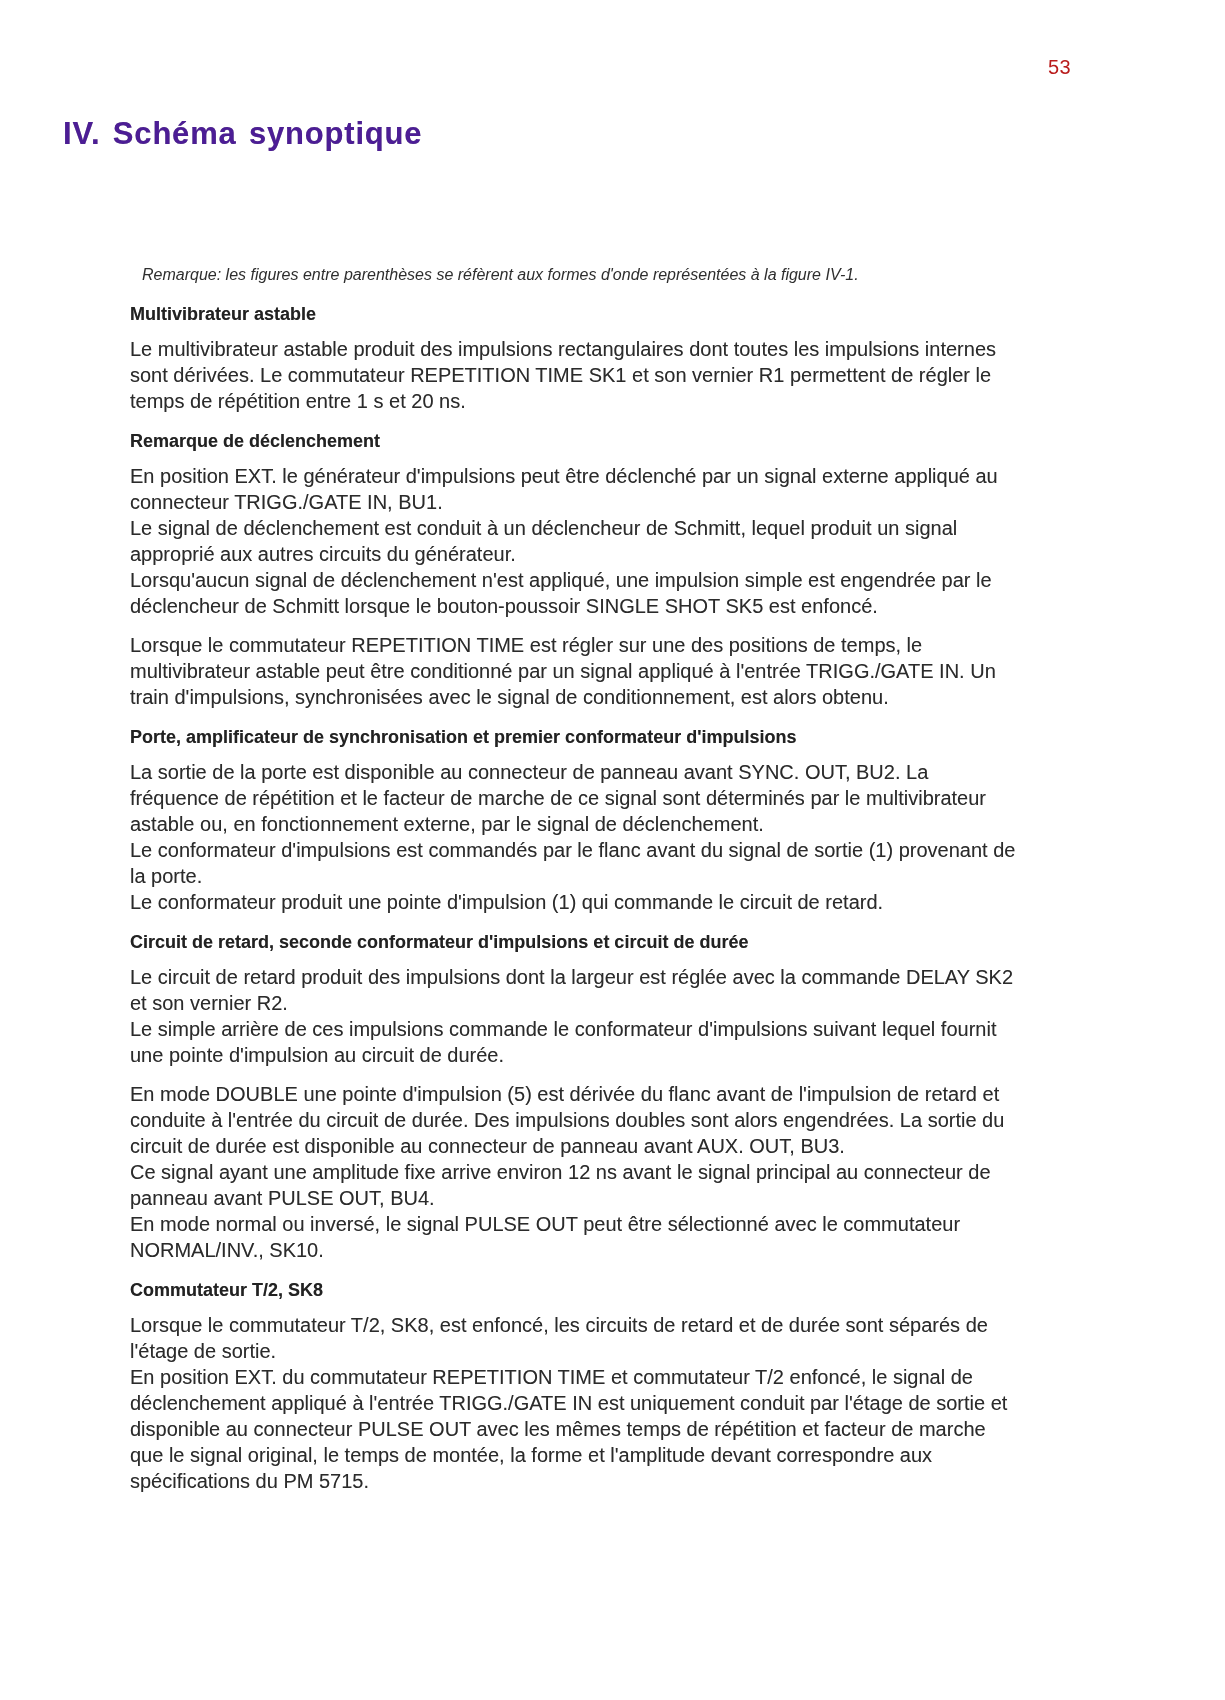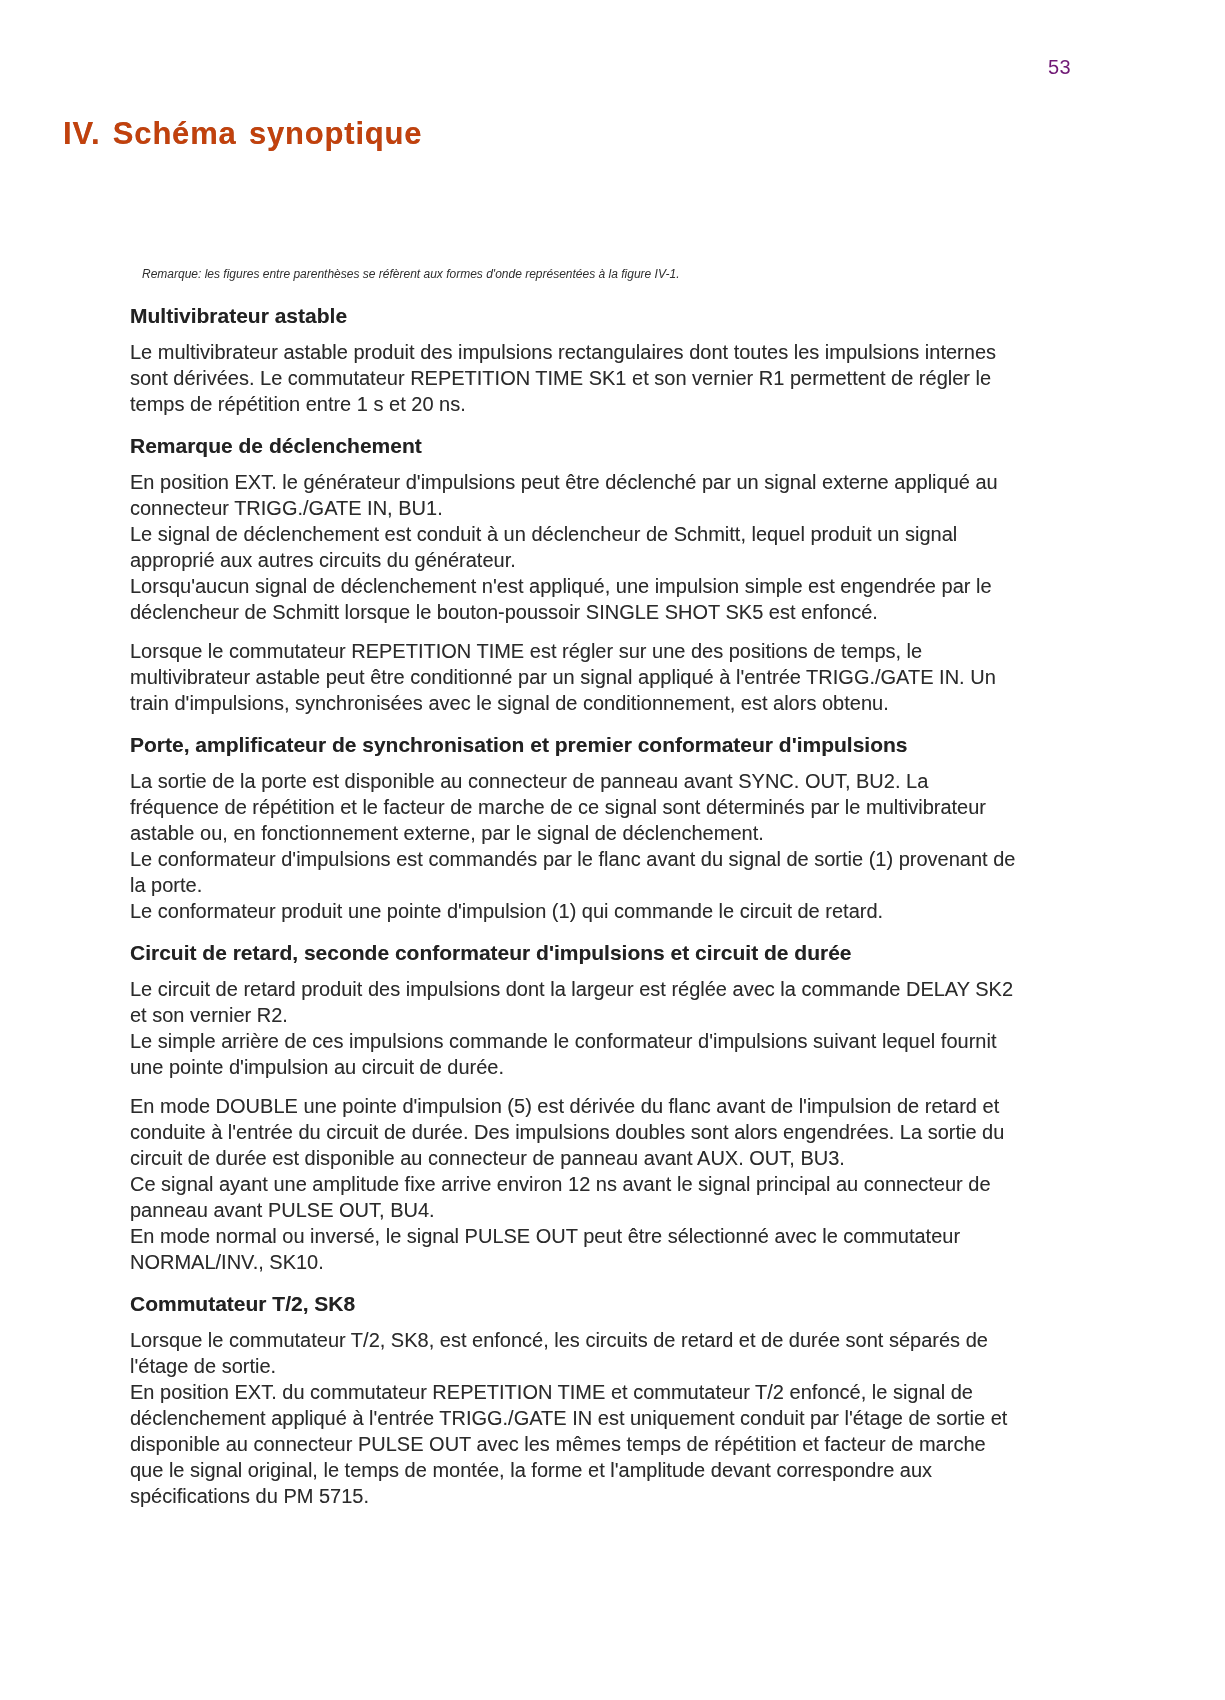--- a/index.html
+++ b/index.html
@@ -16,50 +16,50 @@
     font-family: "Liberation Sans", sans-serif;
     color: #2b2b2b;
     -webkit-font-smoothing: antialiased;
   }
   .page-number {
     position: absolute;
     left: 1048px;
     top: 56px;
     font-size: 20px;
     letter-spacing: 0.5px;
-    color: #701a75;
+    color: #b91c1c;
   }
   .doc-title {
     position: absolute;
     left: 63px;
     top: 116px;
     margin: 0;
     font-size: 31px;
     font-weight: 700;
     letter-spacing: 0.8px;
     word-spacing: 3px;
-    color: #c2410c;
+    color: #4c1d95;
     text-shadow: 0 0 0.6px rgba(46,46,46,0.45);
   }
   .content {
     position: absolute;
     left: 130px;
     top: 262px;
     width: 892px;
   }
   .remarque {
     margin: 0 0 8px 12px;
     font-style: italic;
-    font-size: 12px;
+    font-size: 16px;
     line-height: 25px;
     color: #2e2e2e;
   }
   .section-heading {
     margin: 17px 0 11px 0;
-    font-size: 21px;
+    font-size: 18px;
     font-weight: 700;
     color: #222222;
     text-shadow: 0 0 0.5px rgba(34,34,34,0.4);
   }
   .para {
     margin: 0;
     font-size: 20px;
     line-height: 26px;
     color: #2b2b2b;
     text-shadow: 0 0 0.4px rgba(43,43,43,0.3);

